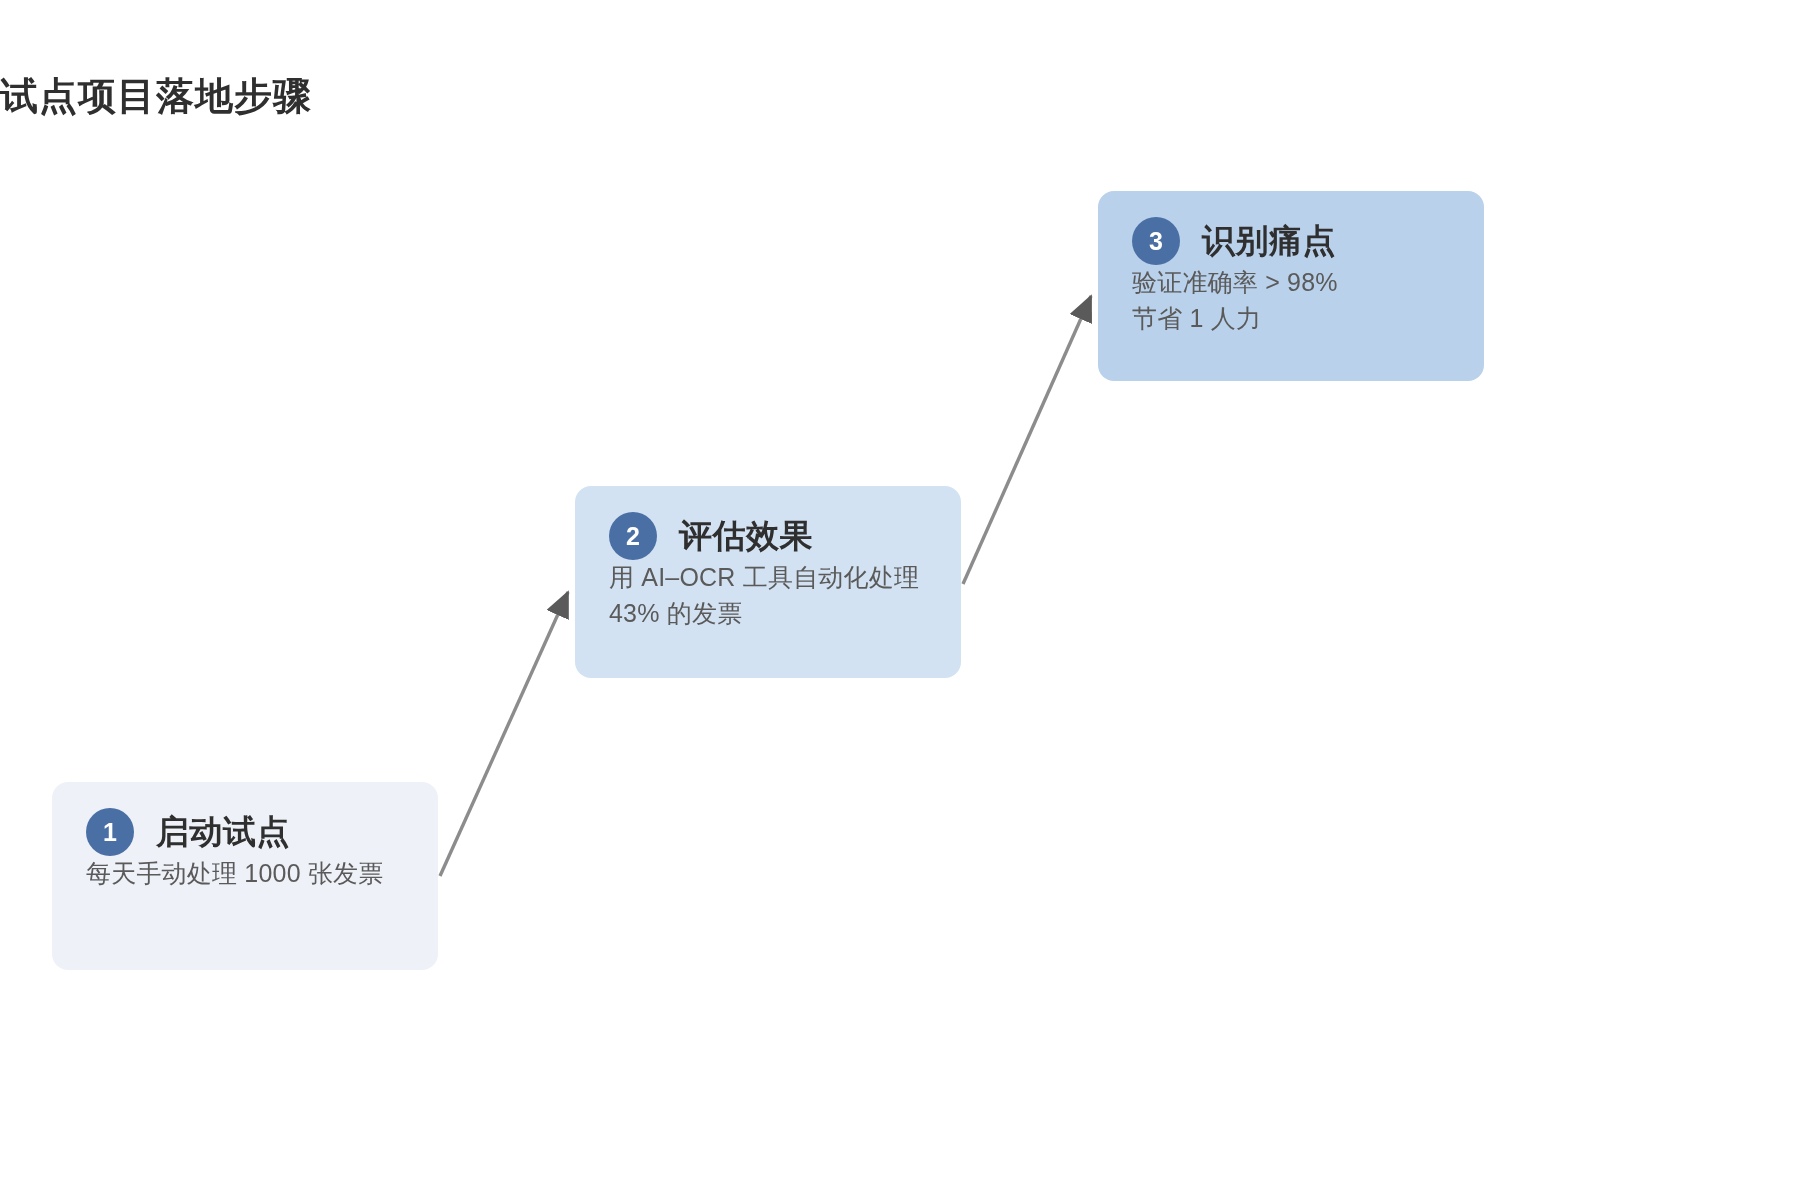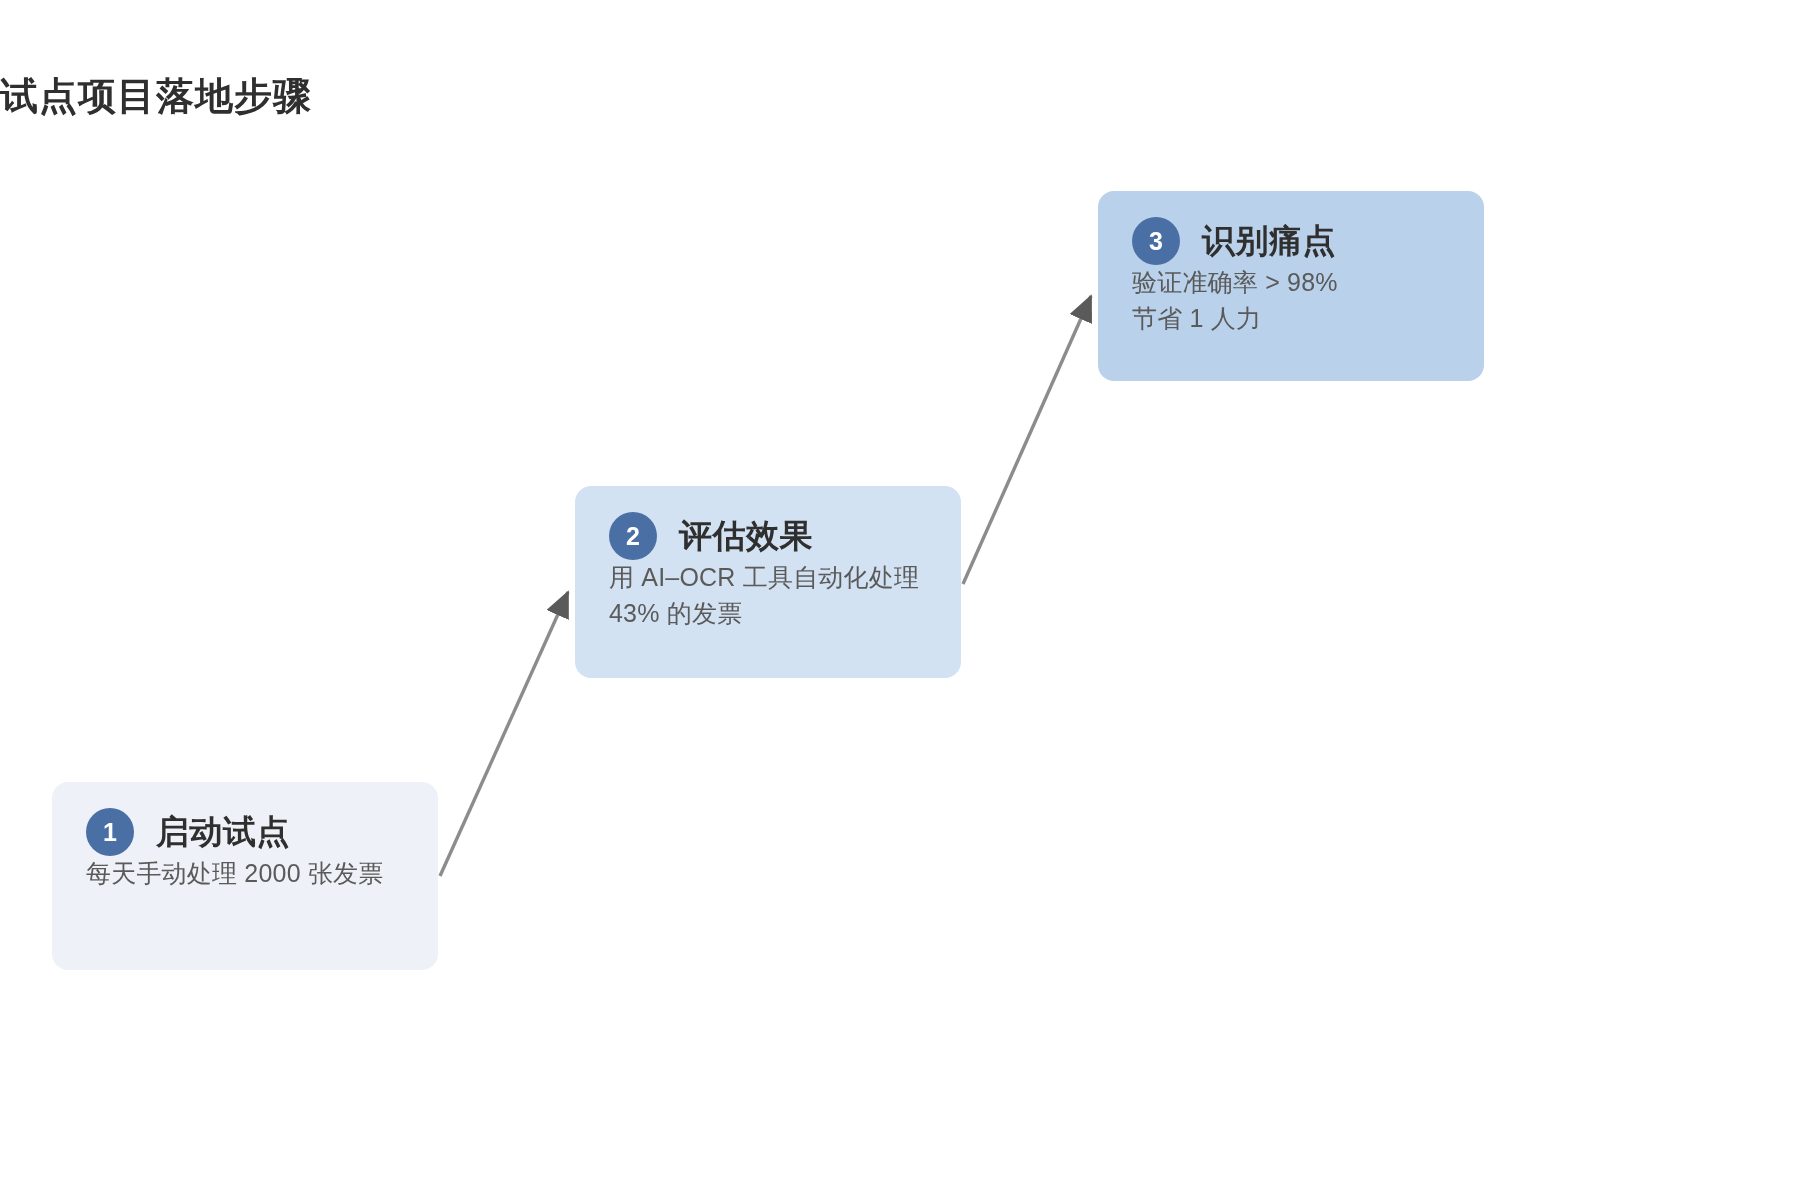--- a/index.html
+++ b/index.html
@@ -130,21 +130,21 @@
     </defs>
     <line x1="440" y1="876" x2="568" y2="592" stroke="#8c8c8c" stroke-width="3.4" marker-end="url(#arrowhead)"></line>
     <line x1="963" y1="584" x2="1091" y2="296" stroke="#8c8c8c" stroke-width="3.4" marker-end="url(#arrowhead)"></line>
   </svg>
 
   <div class="step-card" id="card-1">
     <div class="card-head">
       <div class="step-badge">1</div>
       <div class="step-title">启动试点</div>
     </div>
-    <div class="step-desc">每天手动处理 2000 张发票</div>
+    <div class="step-desc">每天手动处理 1000 张发票</div>
   </div>
 
   <div class="step-card" id="card-2">
     <div class="card-head">
       <div class="step-badge">2</div>
       <div class="step-title">评估效果</div>
     </div>
     <div class="step-desc">用 AI–OCR 工具自动化处理
 43% 的发票</div>
   </div>

